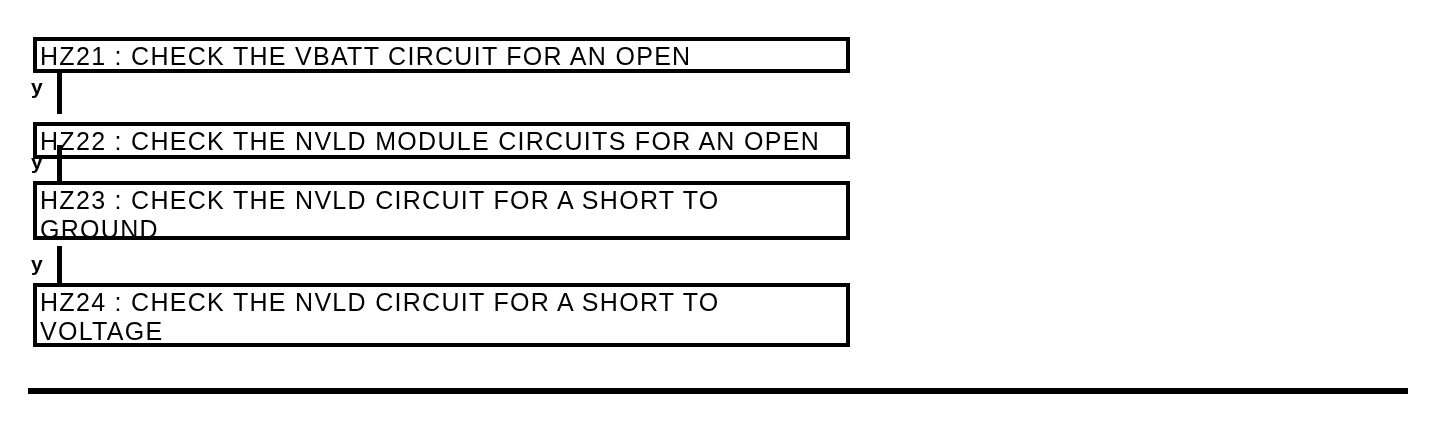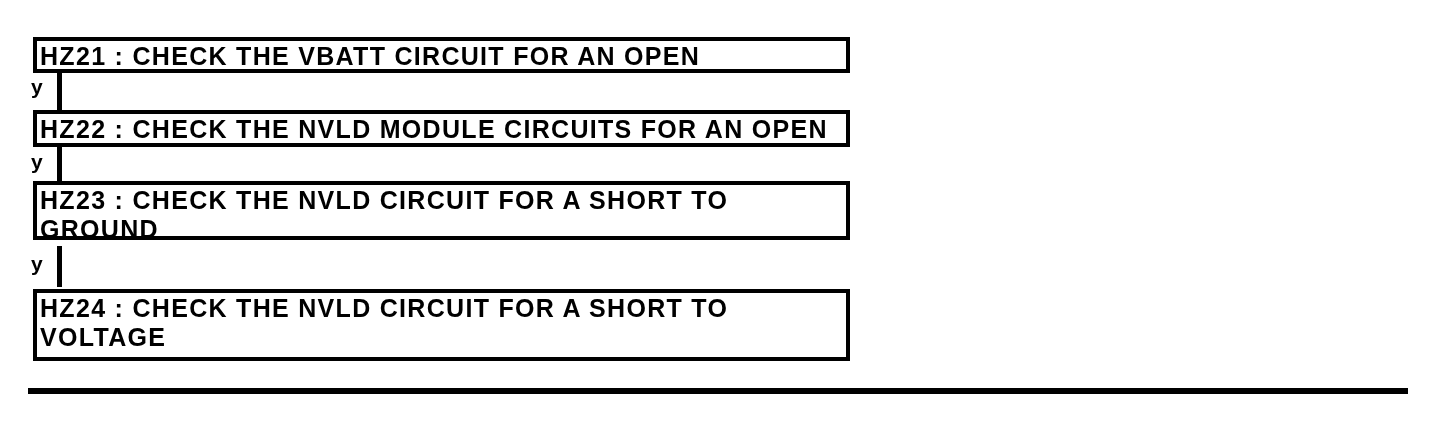--- a/index.html
+++ b/index.html
@@ -16,32 +16,32 @@
     font-family: "Liberation Sans", sans-serif;
   }
   .flow-box {
     position: absolute;
     left: 33px;
     width: 817px;
     box-sizing: border-box;
     border: 4px solid #000000;
     background: #ffffff;
     color: #000000;
-    font-weight: bold;
+    font-weight: normal;
     font-size: 25px;
     line-height: 29px;
     letter-spacing: 1.3px;
     padding: 1px 4px 0 3px;
     white-space: pre-line;
     overflow: hidden;
   }
   .box-1 { top: 37px;  height: 36px; }
-  .box-2 { top: 110px; height: 37px; }
+  .box-2 { top: 122px; height: 37px; }
   .box-3 { top: 181px; height: 59px; }
-  .box-4 { top: 289px; height: 72px; }
+  .box-4 { top: 283px; height: 64px; }
 
   .connector-line {
     position: absolute;
     left: 57px;
     width: 5px;
     background: #000000;
   }
   .line-1 { top: 71px;  height: 43px; }
   .line-2 { top: 145px; height: 40px; }
   .line-3 { top: 246px; height: 41px; }

